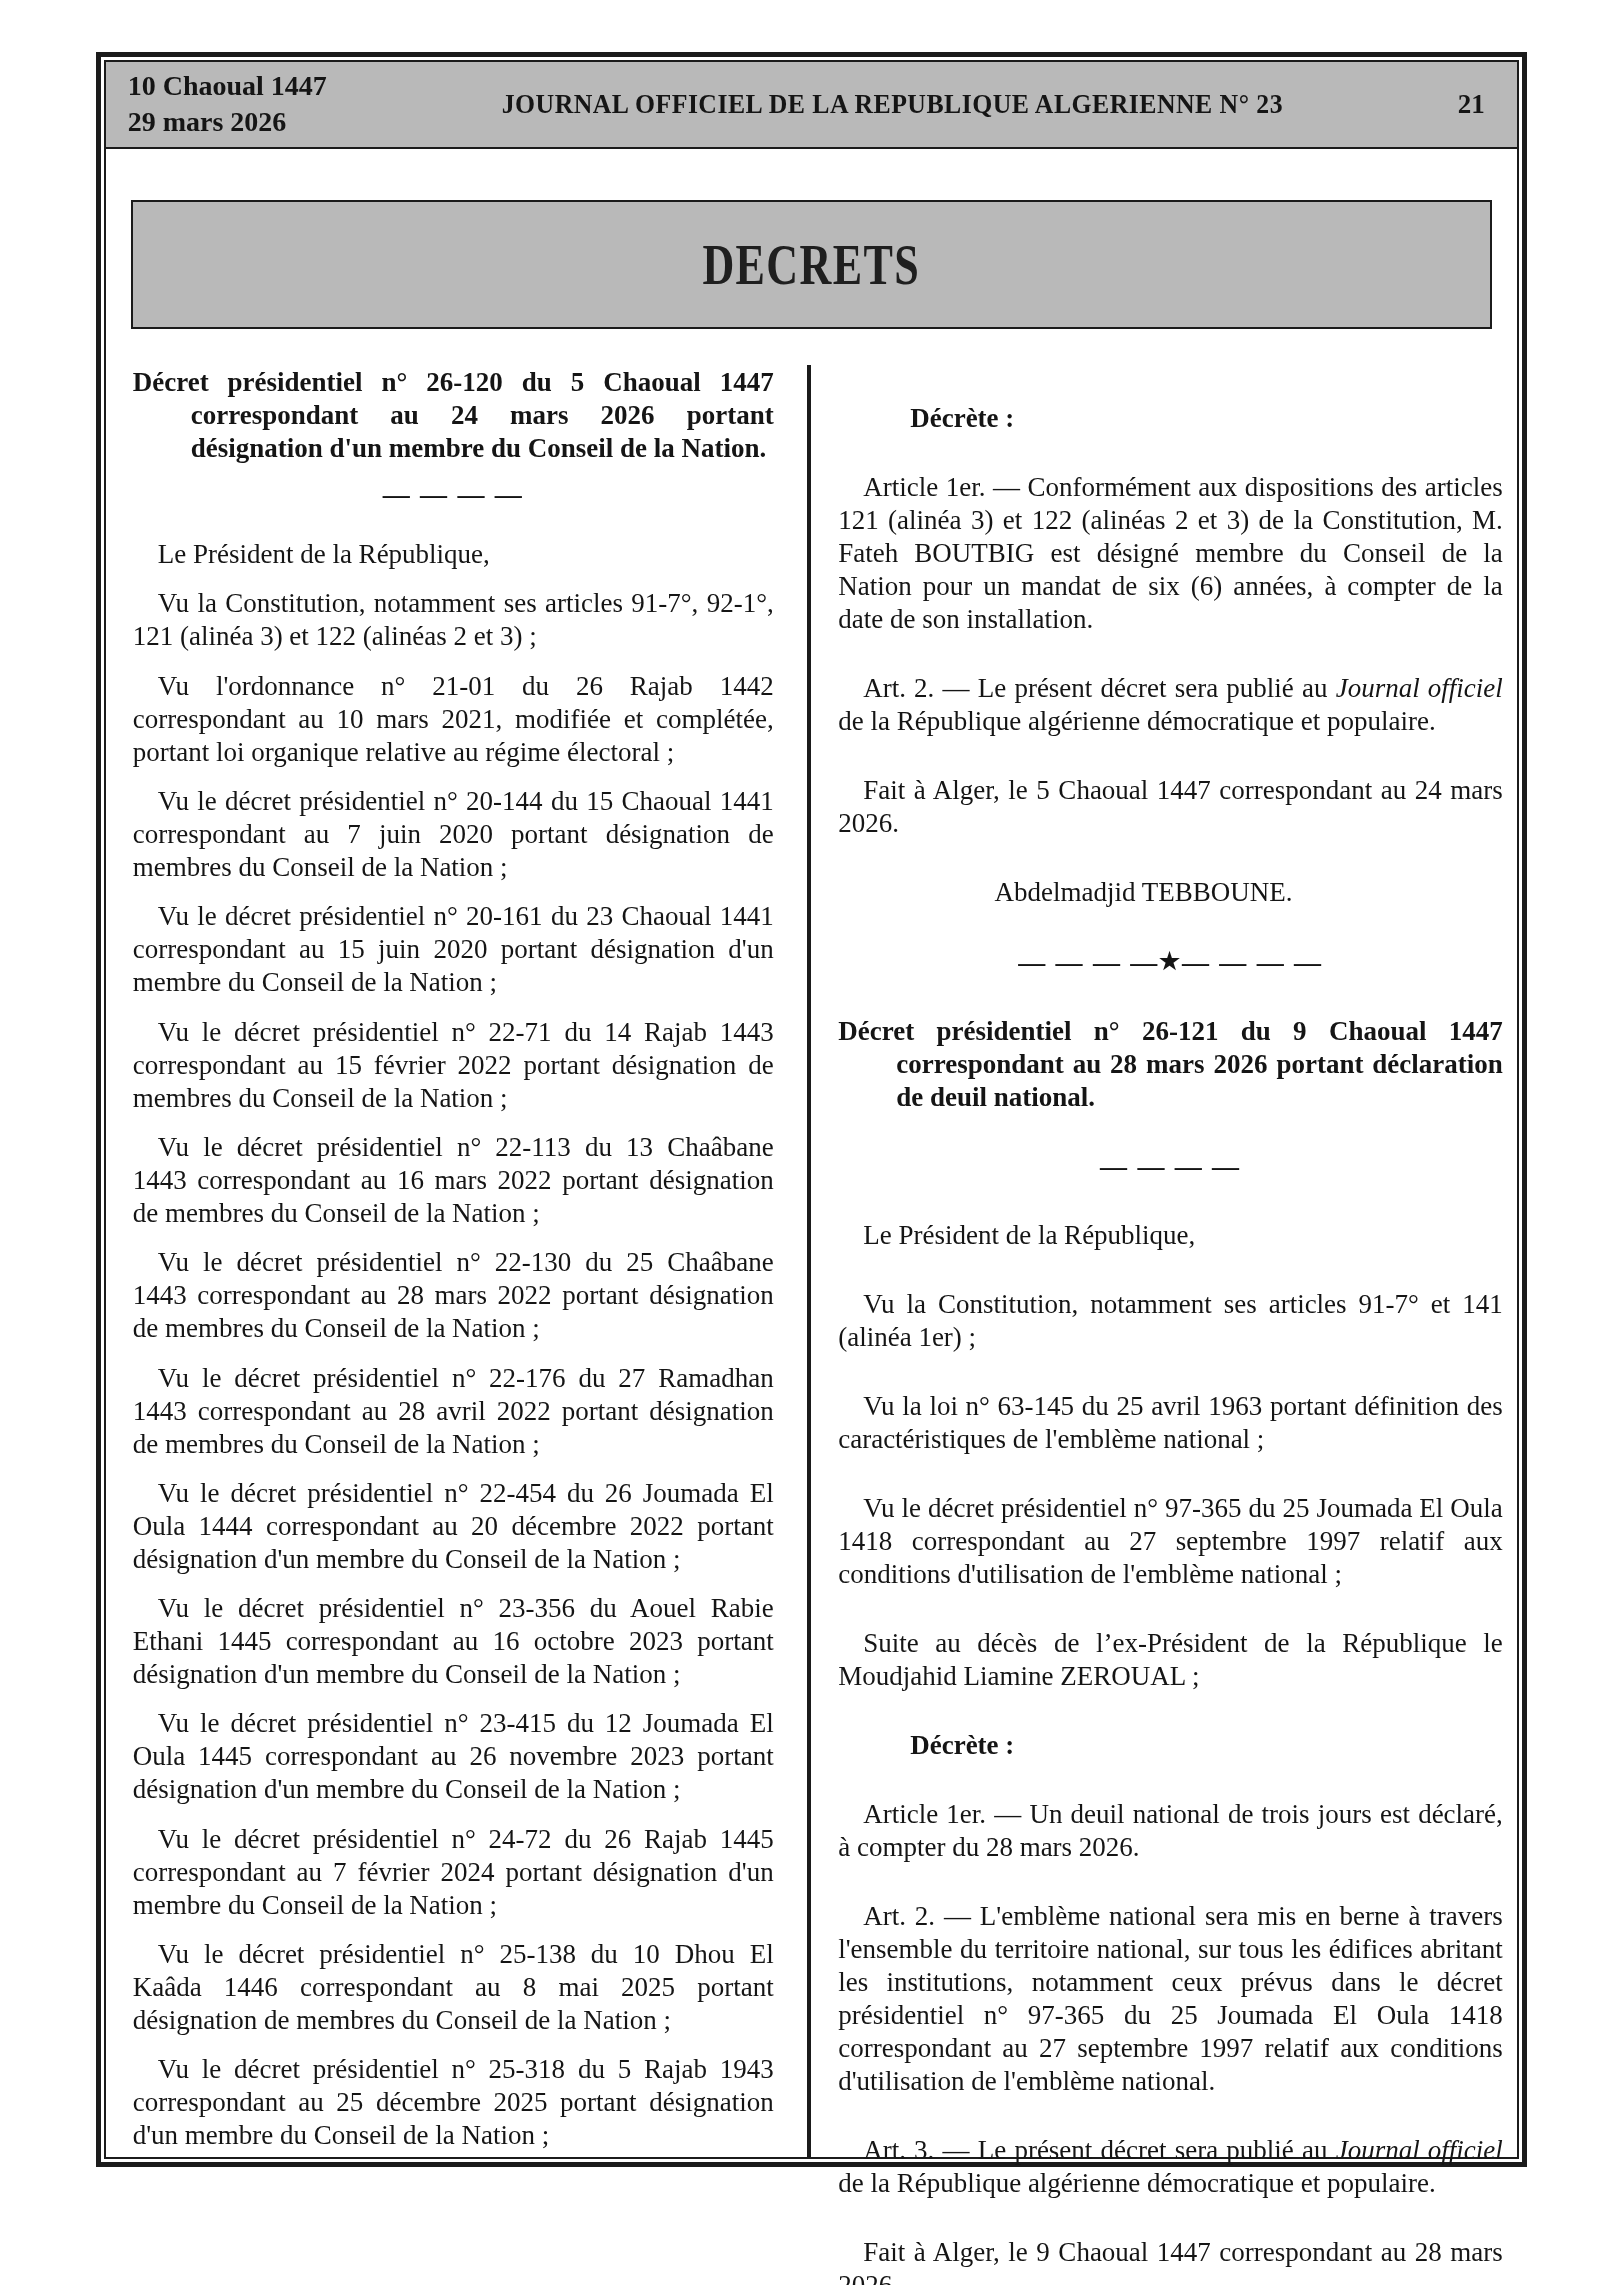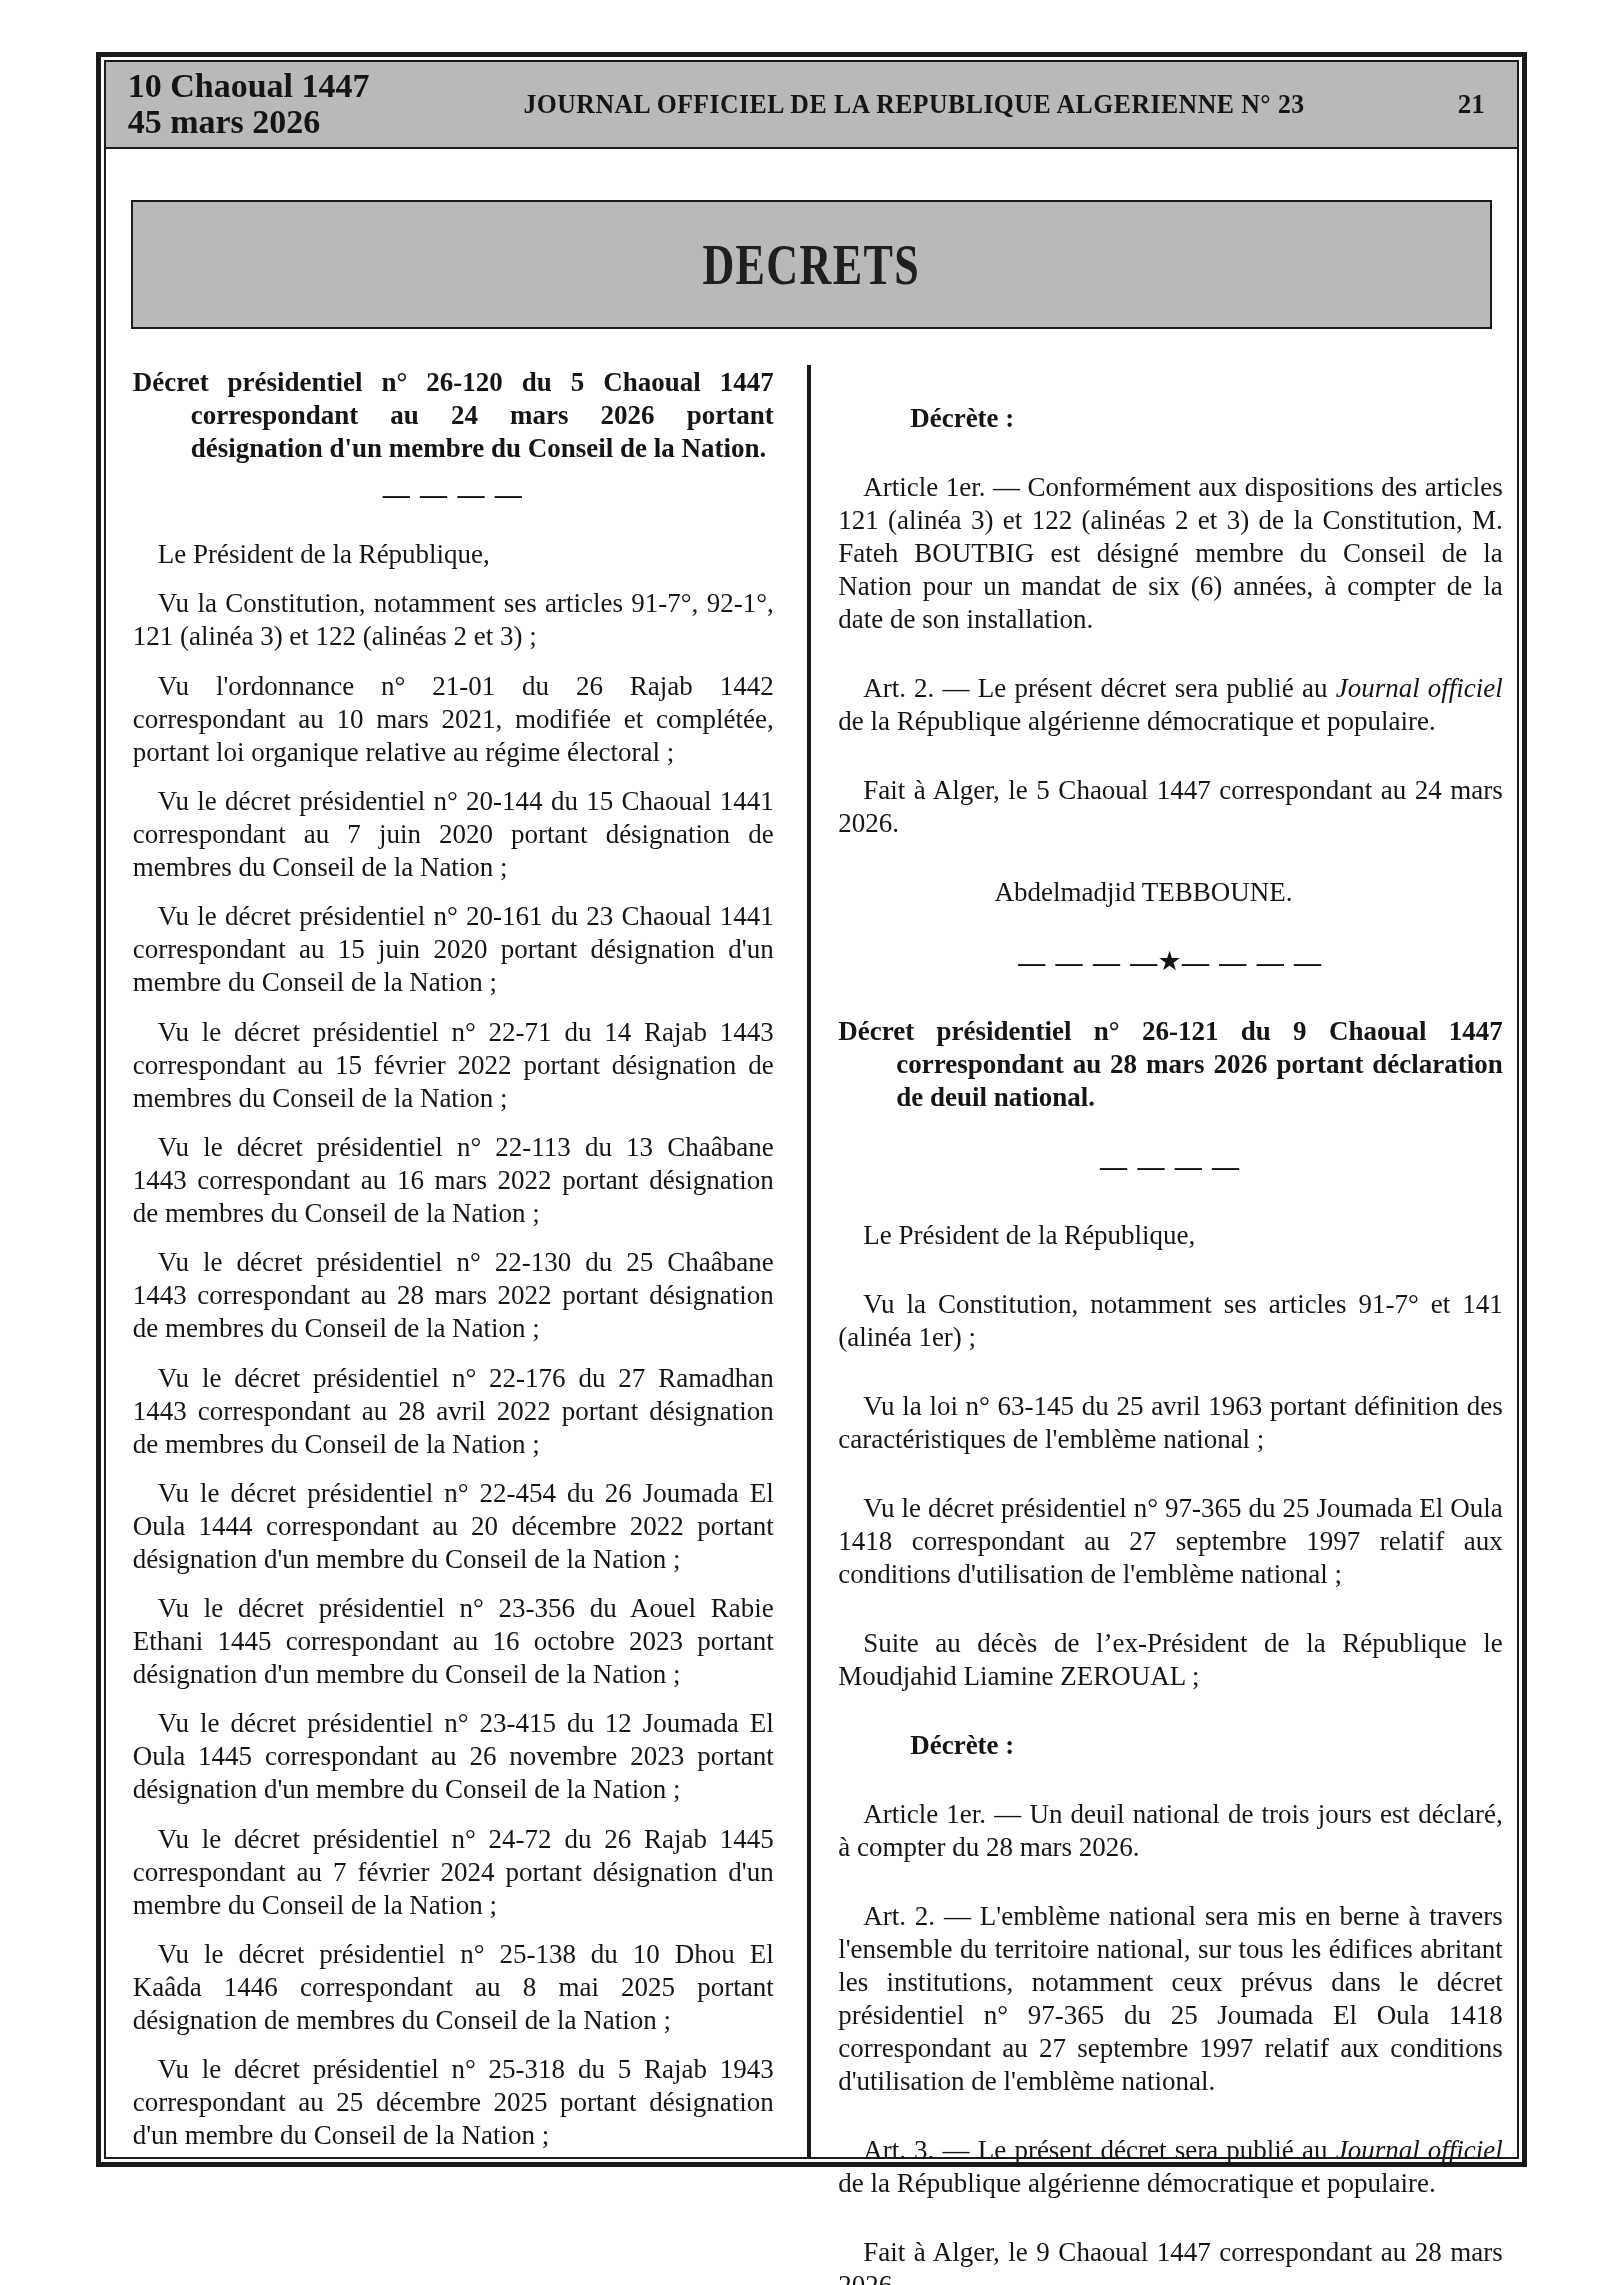--- a/index.html
+++ b/index.html
@@ -14,21 +14,21 @@
     border:5.4px solid #1b1b1b;background:#ffffff;
   }
   .page-inner{
     position:absolute;top:2.7px;left:2.7px;right:2.7px;bottom:2.7px;
     border:2.7px solid #1b1b1b;display:flex;flex-direction:column;
   }
   .header-band{
     height:87px;flex:0 0 87px;background:#b9b9b9;border-bottom:2.7px solid #1b1b1b;
     display:flex;align-items:center;padding:0 20px 0 22px;
   }
-  .header-dates{font-weight:bold;font-size:34px;line-height:36px;white-space:nowrap;}
+  .header-dates{font-weight:bold;font-size:28px;line-height:36px;white-space:nowrap;}
   .header-title{
     flex:1;text-align:center;font-weight:bold;font-size:28px;letter-spacing:0.5px;
     transform:scaleX(.92);white-space:nowrap;
   }
   .header-pagenum{font-weight:bold;font-size:27px;padding-right:12.7px;}
   .decrets-box{
     margin:51px 25px 0 25px;height:129px;flex:0 0 auto;
     border:2.7px solid #1b1b1b;background:#b9b9b9;
     display:flex;align-items:center;justify-content:center;
   }
@@ -60,21 +60,21 @@
 </style>
 </head>
 <body>
 
 <div class="page">
   <div class="page-inner">
 
     <div class="header-band">
       <div class="header-dates">
         <div>10 Chaoual 1447</div>
-        <div>45 mars 2026</div>
+        <div>29 mars 2026</div>
       </div>
       <div class="header-title">JOURNAL OFFICIEL DE LA REPUBLIQUE ALGERIENNE N° 23</div>
       <div class="header-pagenum">21</div>
     </div>
 
     <div class="decrets-box">
       <span>DECRETS</span>
     </div>
 
     <div class="cols">

